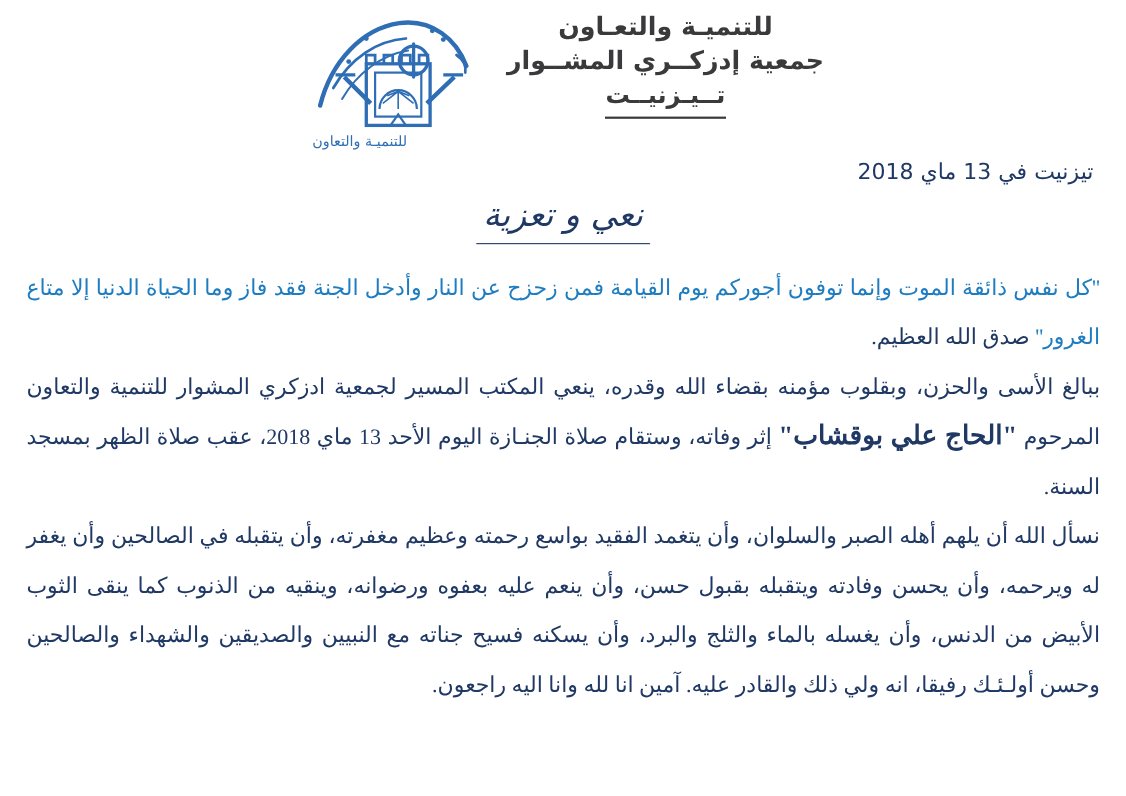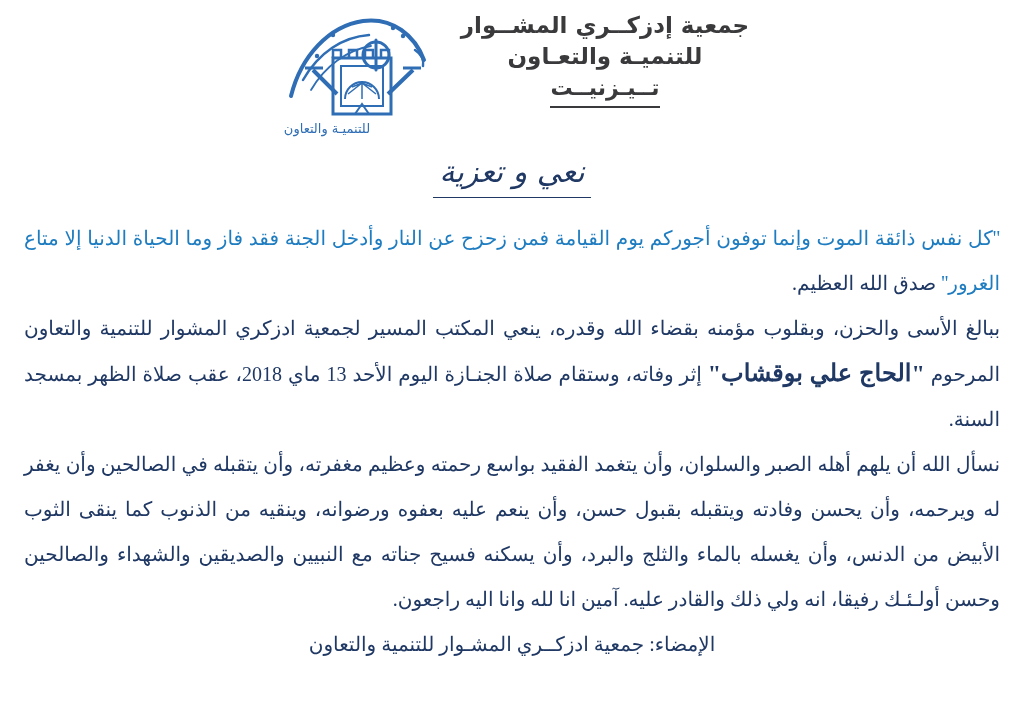--- a/index.html
+++ b/index.html
@@ -123,39 +123,39 @@
           <path d="M58,52 L58,44 L66,44 L66,52 M74,52 L74,44 L82,44 L82,52 M90,52 L90,44 L98,44 L98,52 M106,52 L106,44 L114,44 L114,52" stroke-width="2.5"></path>
           <rect x="66" y="60" width="42" height="40" stroke-width="2"></rect>
           <path d="M70,93 A17 17 0 0 1 104,93" stroke-width="2"></path>
           <path d="M87,77 L87,93 M87,77 L77,81 M87,77 L97,81 M87,77 L73,88 M87,77 L101,88" stroke-width="1.5"></path>
           <path d="M80,108 L87,98 L94,108" stroke-width="2"></path>
         </g>
         <text x="52" y="127" text-anchor="middle" font-size="13" fill="#2f6eb5">للتنميـة والتعاون</text>
       </svg>
     </div>
     <div class="org-name">
+      <div>للتنميـة والتعـاون</div>
       <div>جمعية إدزكــري المشــوار</div>
-      <div>للتنميـة والتعـاون</div>
       <div class="l3">
         <span class="org-underline">تــيـزنيــت</span>
       </div>
     </div>
   </div>
 
   <div class="meta-row">
+    <span>تيزنيت في 13 ماي 2018</span>
   </div>
 
   <div class="title-row">
     <span class="title-text">نعي و تعزية</span>
   </div>
 
   <div class="content">
     <p>
       <span class="verse-quran">''كل نفس ذائقة الموت وإنما توفون أجوركم يوم القيامة فمن زحزح عن النار وأدخل الجنة فقد فاز وما الحياة الدنيا إلا متاع الغرور''</span><span class="verse-closing"> صدق الله العظيم.</span>
     </p>
     <p>
       <span>ببالغ الأسى والحزن، وبقلوب مؤمنه بقضاء الله وقدره، ينعي المكتب المسير لجمعية ادزكري المشوار للتنمية والتعاون المرحوم </span><span class="deceased-name">"الحاج علي بوقشاب"</span><span> إثر وفاته، وستقام صلاة الجنـازة اليوم الأحد 13 ماي 2018، عقب صلاة الظهر بمسجد السنة.</span>
     </p>
     <p>نسأل الله أن يلهم أهله الصبر والسلوان، وأن يتغمد الفقيد بواسع رحمته وعظيم مغفرته، وأن يتقبله في الصالحين وأن يغفر له ويرحمه، وأن يحسن وفادته ويتقبله بقبول حسن، وأن ينعم عليه بعفوه ورضوانه، وينقيه من الذنوب كما ينقى الثوب الأبيض من الدنس، وأن يغسله بالماء والثلج والبرد، وأن يسكنه فسيح جناته مع النبيين والصديقين والشهداء والصالحين وحسن أولـئـك رفيقا، انه ولي ذلك والقادر عليه. آمين انا لله وانا اليه راجعون.</p>
-    <p class="signature-row">الإمضاء: جمعية ادزكــري المشـوار للتنمية والتعاون</p>
   </div>
 
 </div>
 
 </body></html>

